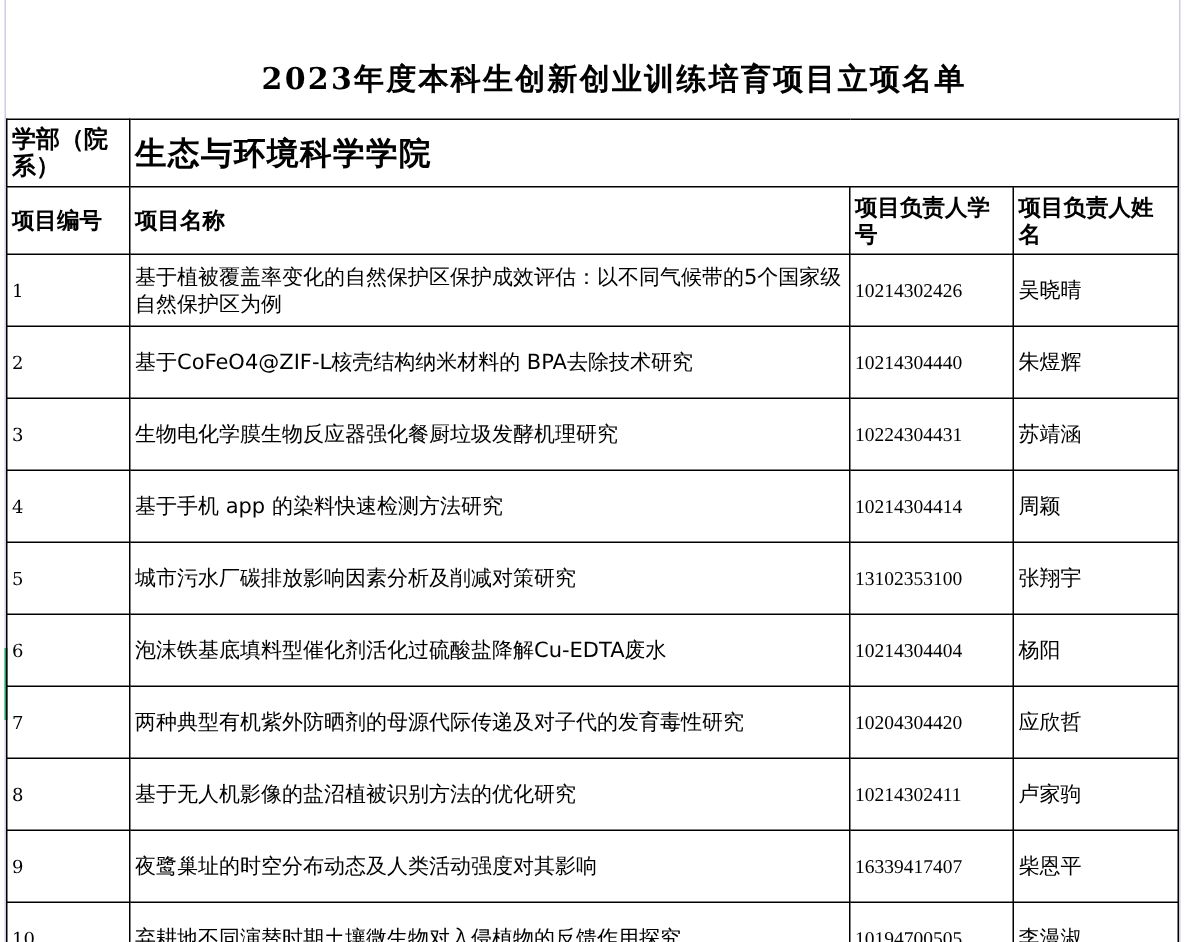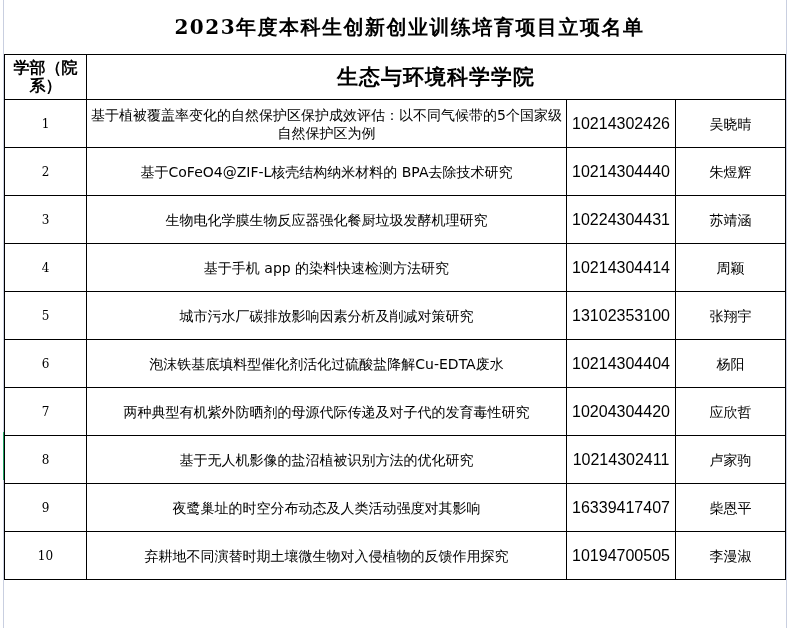--- a/index.html
+++ b/index.html
@@ -14,38 +14,38 @@
   .row-marker {
     position: absolute; left: 3px; width: 2px; background: #21a366;
   }
   .sheet {
     position: absolute; left: 4px; top: 0; width: 781px;
   }
   .title {
     height: 54px; display: flex; align-items: center; justify-content: center;
     font-family: "DejaVu Serif", "Liberation Serif", serif;
     font-size: 20px; font-weight: bold; letter-spacing: 1.5px;
-    padding-left: 30px; box-sizing: border-box;
+    padding-left: 30px; box-sizing: border-box; margin-top: 25px;
   }
   table {
     border-collapse: collapse; table-layout: fixed; width: 781px;
   }
   td {
-    border: 1.5px solid #000; text-align: center; vertical-align: middle;
+    border: 1.5px solid #000; vertical-align: middle;
     padding: 0 3px; box-sizing: border-box; overflow: hidden;
   }
   .dept-label { height: 45px; font-size: 16px; font-weight: bold; line-height: 18px; }
   .dept-value {
     font-family: "DejaVu Serif", "Liberation Serif", serif;
     font-size: 21px; font-weight: bold; letter-spacing: 1px; margin-left: 27px;
   }
   .hdr { height: 45px; font-size: 15px; font-weight: bold; line-height: 18px; }
   .data td { height: 48px; font-size: 14px; line-height: 18px; }
   .data td.num { font-size: 12px; font-family: "DejaVu Serif", "Liberation Serif", serif; }
-  .data td.sid { font-family: Liberation Sans, sans-serif; font-size: 16px; }
+  .data td.sid { font-family: Liberation Serif, serif; font-size: 13px; }
   .data td.pname { font-size: 14px; margin-top: 28px; }
 </style>
 </head>
 <body>
 
 <div class="gridline-v" style="left:3px;"></div>
 <div class="gridline-v" style="left:786px;"></div>
 <div class="row-marker" style="top:432px;height:48px;"></div>
 
 <div class="sheet">
@@ -55,20 +55,26 @@
     <colgroup>
       <col style="width:82px">
       <col style="width:480px">
       <col style="width:109px">
       <col style="width:110px">
     </colgroup>
     <tbody>
         <tr>
       <td class="dept-label">学部（院系）</td>
       <td class="dept-value" colspan="3">生态与环境科学学院</td>
+    </tr>
+    <tr>
+      <td class="hdr">项目编号</td>
+      <td class="hdr">项目名称</td>
+      <td class="hdr">项目负责人学号</td>
+      <td class="hdr">项目负责人姓名</td>
     </tr>
 
     <tr class="data">
       <td class="num">1</td>
       <td class="pname">基于植被覆盖率变化的自然保护区保护成效评估：以不同气候带的5个国家级自然保护区为例</td>
       <td class="sid">10214302426</td>
       <td>吴晓晴</td>
     </tr>
     <tr class="data">
       <td class="num">2</td>

